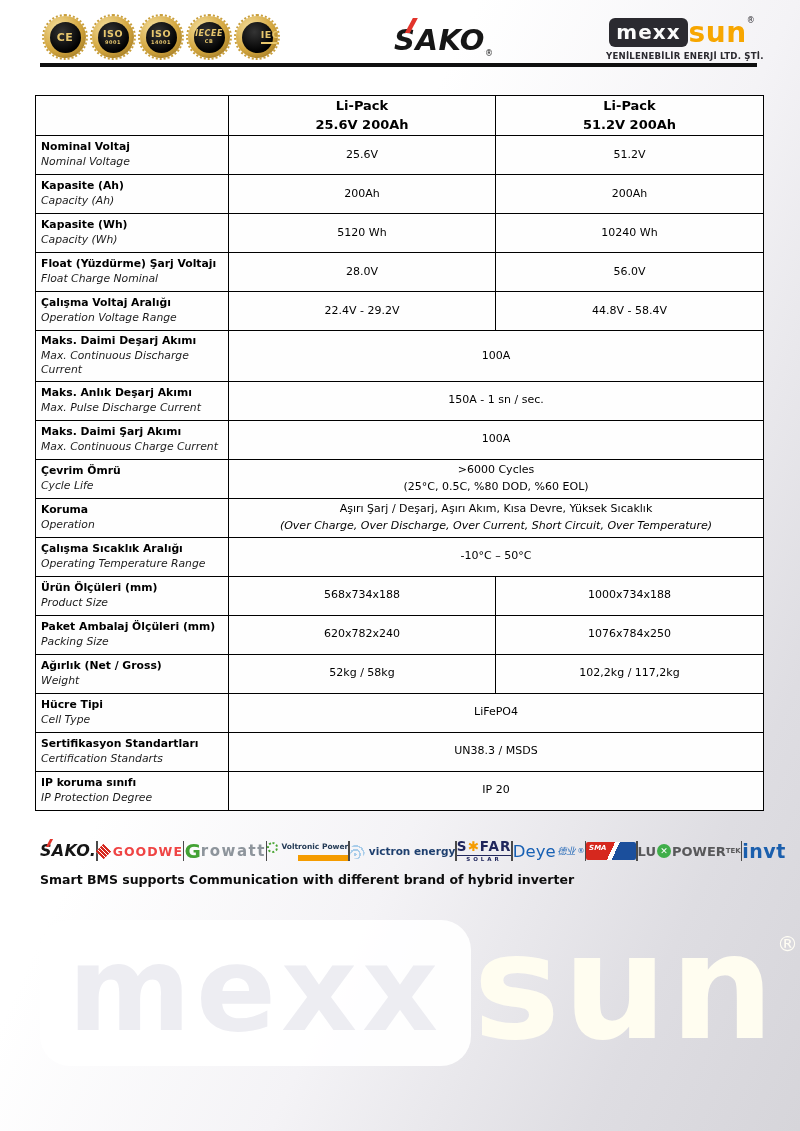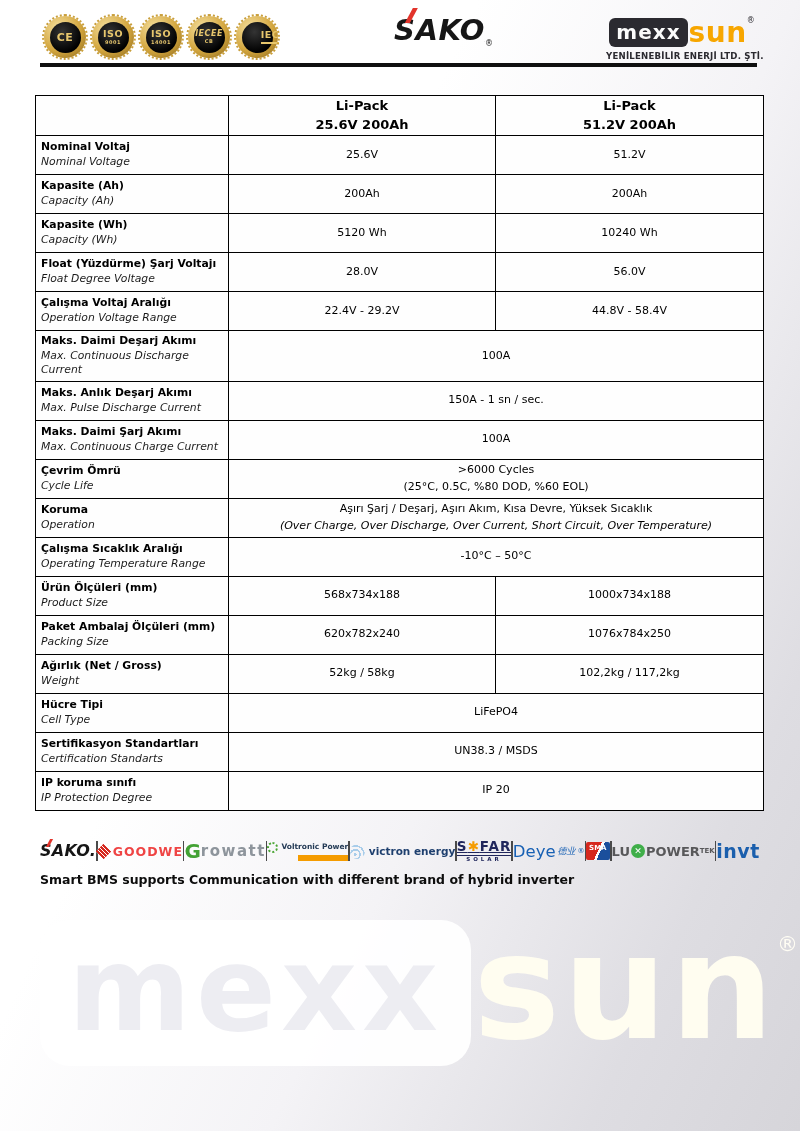--- a/index.html
+++ b/index.html
@@ -25,21 +25,21 @@
   .badge-text.big { font-size:11px; }
   .badge-text.ital { font-style:italic; font-size:8px; }
   .badge-sub { font-size:5px; margin-top:1px; letter-spacing:0.5px; }
   .badge-core.iec .badge-text { border-bottom:2px solid #e8c76d; padding-bottom:2px;margin-left:26px; }
 
   
   .sako { position:relative; font-weight:bold; font-style:italic; color:#161616;
     letter-spacing:0.02em; display:inline-block; line-height:1; }
   .sako::before { content:""; position:absolute; top:-0.28em; left:0.52em;
     width:0.18em; height:0.5em; background:#e2342b; transform:skewX(-28deg); }
-  .sako-logo-wrap { position:absolute; top:16px; left:394px;text-decoration:underline; }
+  .sako-logo-wrap { position:absolute; top:26px; left:394px;text-decoration:underline; }
   .sako-logo-wrap .sako { font-size:29px; }
   .reg-small { font-size:8px; font-style:normal; font-weight:normal; vertical-align:-6px; color:#161616; }
 
   
   .mexxsun-header { position:absolute; top:18px; right:42px; width:152px; text-align:center; }
   .ms-row { display:flex; align-items:center; justify-content:center; }
   .ms-box { background:#2b2a30; color:#fbfbfb; font-size:20px; font-weight:bold;
     border-radius:6px; padding:4px 7px 5px; letter-spacing:1px; line-height:1; }
   .ms-sun { color:#f7a600; font-size:28px; font-weight:bold; letter-spacing:0.5px;
     line-height:0.85; margin-left:1px; }
@@ -84,29 +84,29 @@
   .volt-top { display:flex; align-items:center; gap:3px; }
   .volt-icon { width:11px; height:11px; border:2px dotted #4ba635; border-radius:50%; }
   .volt-name { font-size:7.5px; font-weight:bold; color:#233a55; }
   .volt-bar { width:50px; height:6px; background:#f59c00; margin-top:2px; align-self:flex-end; }
   .p-victron { gap:4px; }
   .vic-icon { width:15px; height:15px; border-radius:50%;
     background: repeating-radial-gradient(circle at 35% 70%, #a9cdea 0 1.5px, transparent 1.5px 4px); }
   .vic-text { font-size:10.5px; font-weight:bold; color:#1e3f6e; }
   .p-sofar { flex-direction:column; line-height:1; }
   .sofar-main { font-weight:bold; font-size:13.5px; color:#20265c; letter-spacing:1px;
-    border-bottom:1.5px solid #20265c; padding-bottom:1px;text-decoration:underline; }
+    border-bottom:1.5px solid #20265c; padding-bottom:1px; }
   .sofar-sun { color:#f59c00; }
   .sofar-sub { font-size:5.5px; letter-spacing:3px; color:#20265c; font-weight:bold; margin-top:1px; }
   .p-deye { gap:2px; color:#1760b4; font-weight:normal; }
   .deye-main { font-size:16.5px; }
   .deye-cjk { font-size:9px; font-style:italic; }
   .deye-reg { font-size:7px; vertical-align:top; }
-  .sma-flag { width:24px; height:18px; border-radius:2px; position:relative;
-    background: linear-gradient(115deg, #d6281e 50%, #ffffff 50% 58%, #1b4f9c 58%); }
+  .sma-flag { width:50px; height:18px; border-radius:2px; position:relative;
+    background: linear-gradient(115deg, #d6281e 50%, #ffffff 50% 58%, #1b4f9c 58%); font-style: italic; }
   .sma-text { position:absolute; top:2px; left:3px; color:#fff; font-size:7px; font-weight:bold; }
   .p-lux { font-weight:bold; color:#58585a; font-size:13px; }
   .lux-x { width:14px; height:14px; background:#3fae49; border-radius:50%; color:#fff;
     font-size:9px; display:flex; align-items:center; justify-content:center; margin:0 1px; font-weight:bold; }
   .lux-tek { font-size:7px; vertical-align:super; }
   .p-invt { color:#1b5fad; font-weight:bold; font-size:19px; letter-spacing:0.5px; }
 
   
   .bms-note { position:absolute; top:872px; left:40px; font-size:12.5px; font-weight:bold; color:#0d0d0d; }
 
@@ -209,21 +209,21 @@
       <div class="tr-label">Kapasite (Wh)</div>
       <div class="en-label">Capacity (Wh)</div>
     </td>
     <td class="val">5120 Wh</td>
     <td class="val">10240 Wh</td>
   </tr>
 
   <tr>
     <td class="label-cell">
       <div class="tr-label">Float (Yüzdürme) Şarj Voltajı</div>
-      <div class="en-label">Float Degree Voltage</div>
+      <div class="en-label">Float Charge Nominal</div>
     </td>
     <td class="val">28.0V</td>
     <td class="val">56.0V</td>
   </tr>
 
   <tr>
     <td class="label-cell">
       <div class="tr-label">Çalışma Voltaj Aralığı</div>
       <div class="en-label">Operation Voltage Range</div>
     </td>

